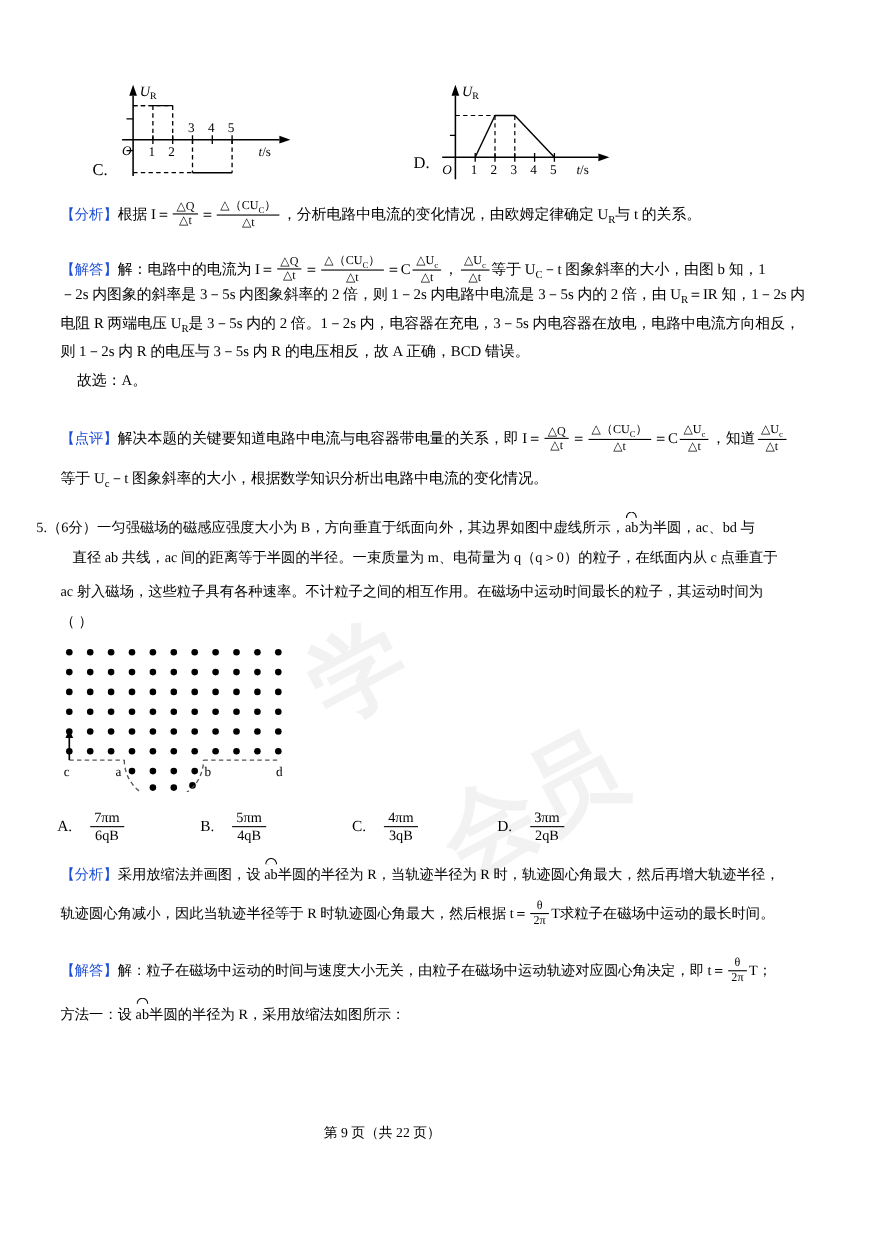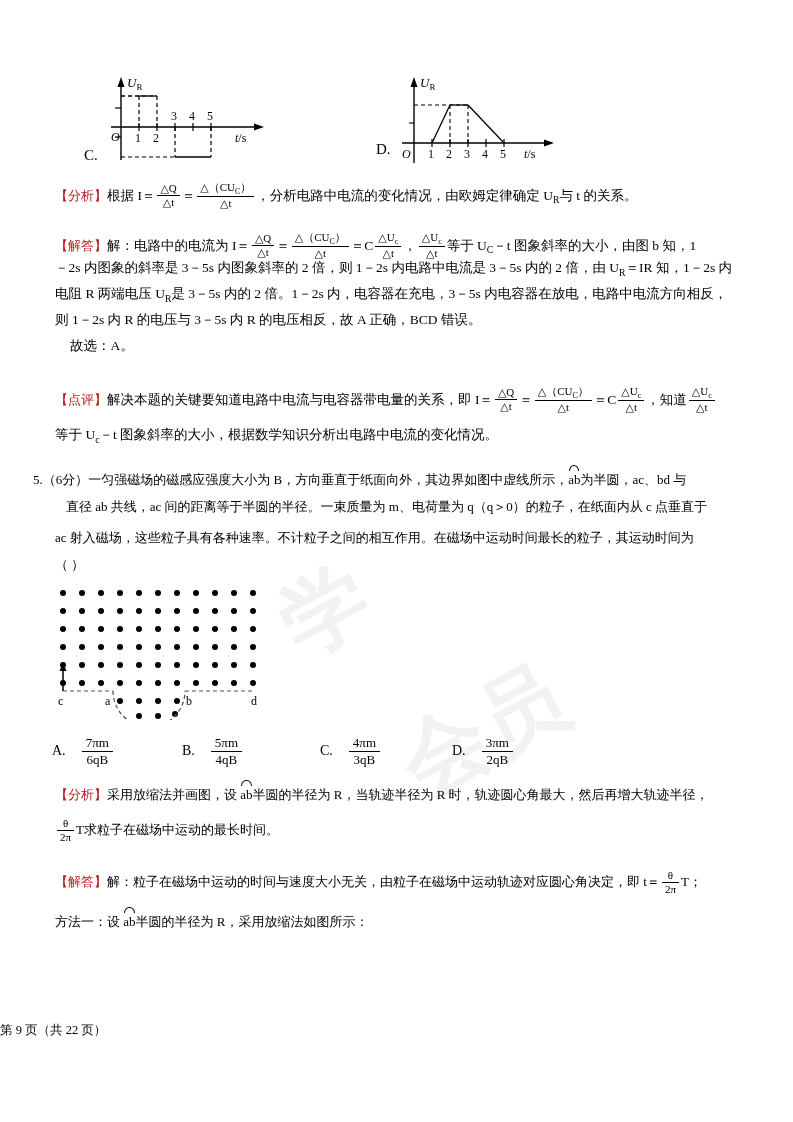--- a/index.html
+++ b/index.html
@@ -66,21 +66,21 @@
 
   
   .tline {
     position: absolute;
     font-size: 13.5px;
     line-height: 19px;
     white-space: nowrap;
     font-family: "Liberation Serif", "DejaVu Serif", serif;
   }
   .tag {
-    color: #b91c1c;
+    color: #1d4ed8;
     font-family: Liberation Serif, serif;
     font-size: 13px;
   }
   .frac {
     display: inline-block;
     vertical-align: middle;
     text-align: center;
     font-size: 11px;
     line-height: 1.15;
     margin: 0 2px;
@@ -126,21 +126,21 @@
   }
   .bigfrac .num { display: block; padding: 0 4px; border-bottom: 1.3px solid #000; }
   .bigfrac .den { display: block; padding: 0 4px; }
 
   
   .footer {
     position: absolute;
     left: 0;
     top: 1022px;
     width: 695px;
-    text-align: left;
+    text-align: center;
     font-size: 12.5px;
     font-family: "Liberation Serif", serif;
   }
   .footer-rule {
     position: absolute;
     left: 47px;
     top: 1012px;
     width: 700px;
     height: 0;
     border-top: 0px solid #000;
@@ -410,21 +410,21 @@
     <div class="opt" style="left:400px; top:0px;">
       <span class="lbl">D.</span><span class="bigfrac"><span class="num">3πm</span><span class="den">2qB</span></span>
     </div>
   </div>
 
   <div class="tline" style="left:55px; top:785px; font-size:13px;">
     <span class="tag">【分析】</span><span>采用放缩法并画图，设 </span><span class="arc-over">ab</span><span>半圆的半径为 R，当轨迹半径为 R 时，轨迹圆心角最大，然后再增大轨迹半径，</span>
   </div>
 
   <div class="tline" style="left:55px; top:818px; font-size:13px;">
-    <span class="frac"><span class="num">θ</span><span class="den">2π</span></span><span>T求粒子在磁场中运动的最长时间。</span>
+    <span>轨迹圆心角减小，因此当轨迹半径等于 R 时轨迹圆心角最大，然后根据 t＝</span><span class="frac"><span class="num">θ</span><span class="den">2π</span></span><span>T求粒子在磁场中运动的最长时间。</span>
   </div>
 
   <div class="tline" style="left:55px; top:870px; font-size:13px;">
     <span class="tag">【解答】</span><span>解：粒子在磁场中运动的时间与速度大小无关，由粒子在磁场中运动轨迹对应圆心角决定，即 t＝</span><span class="frac"><span class="num">θ</span><span class="den">2π</span></span><span>T；</span>
   </div>
 
   <div class="tline" style="left:55px; top:912px; font-size:13px;">
     <span>方法一：设 </span><span class="arc-over">ab</span><span>半圆的半径为 R，采用放缩法如图所示：</span>
   </div>
 

